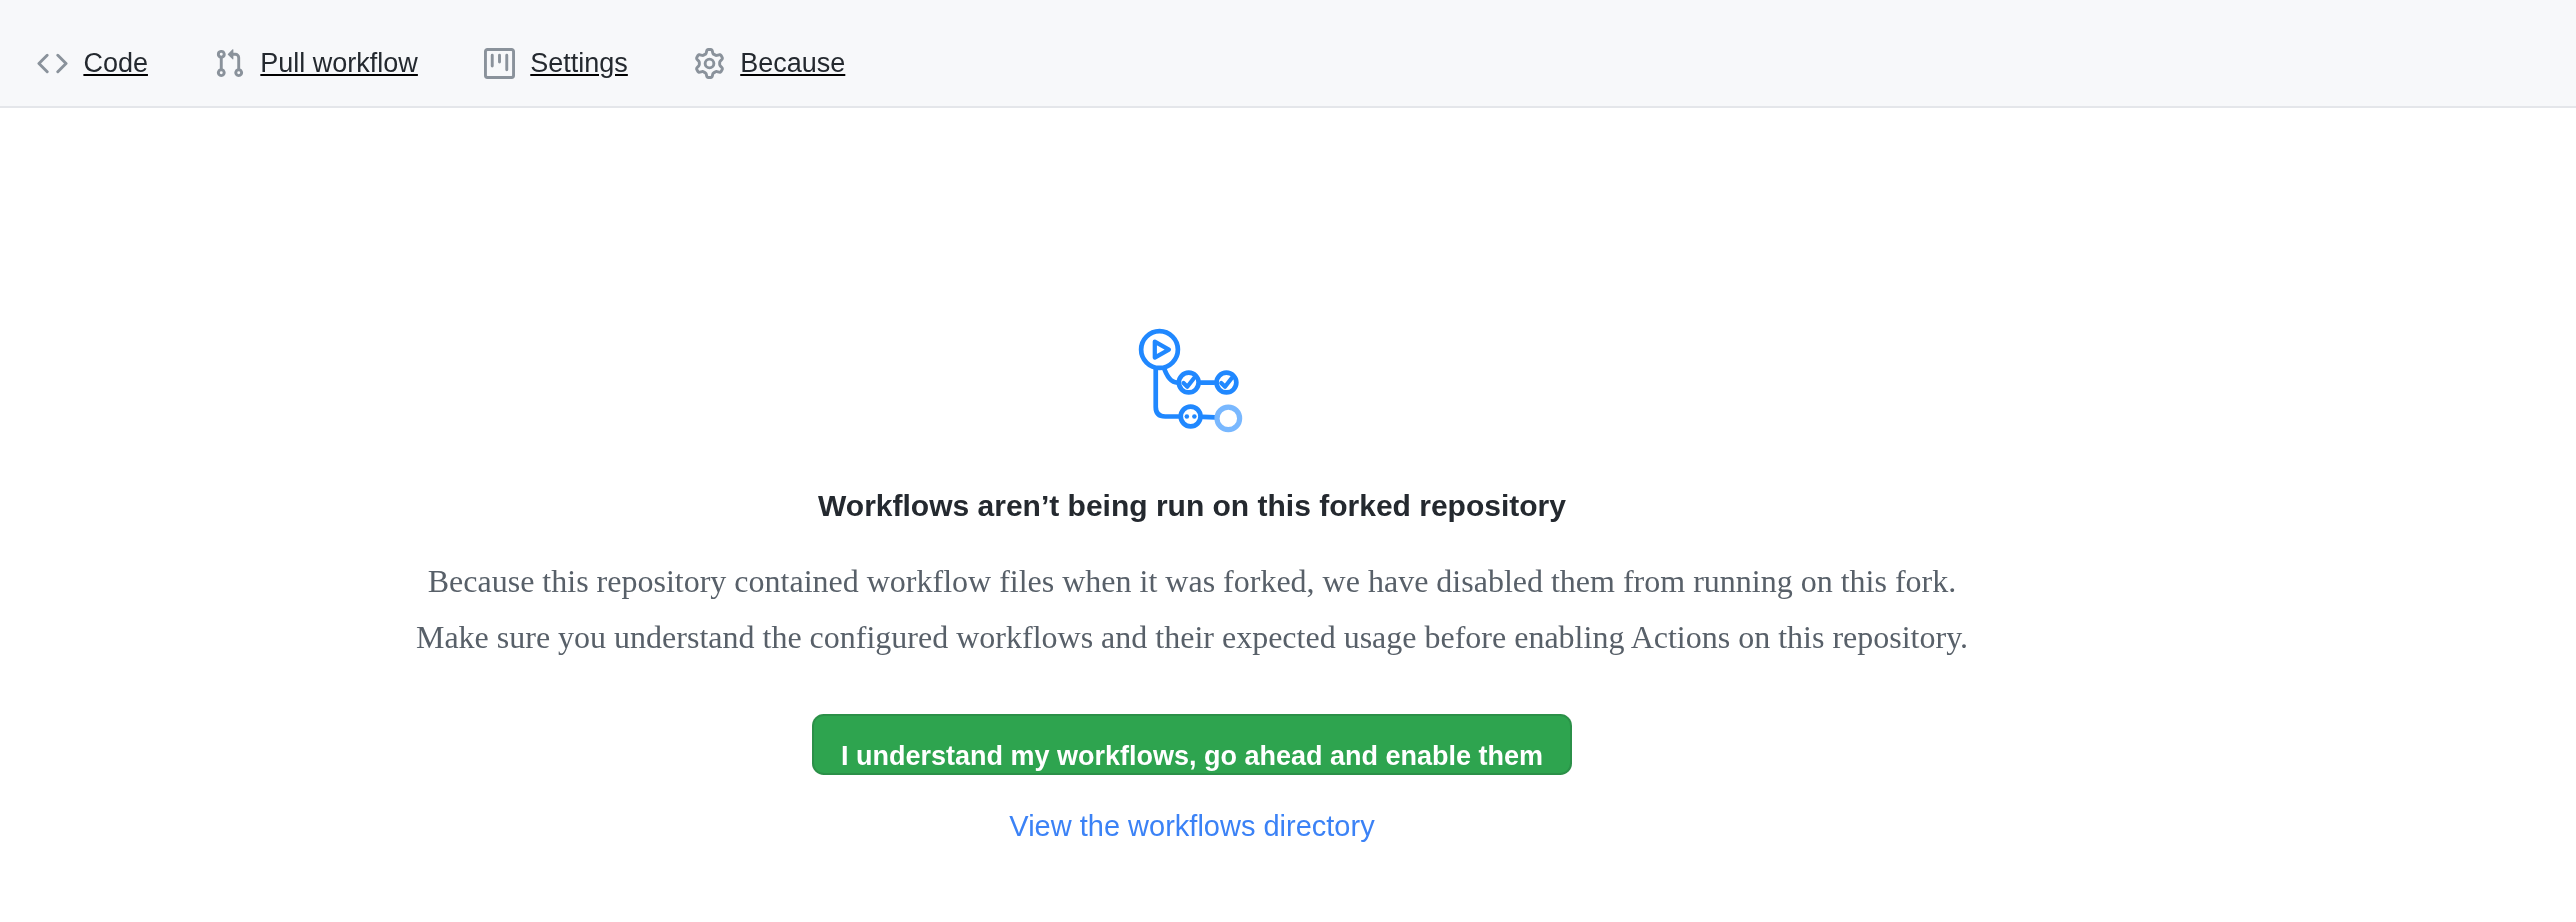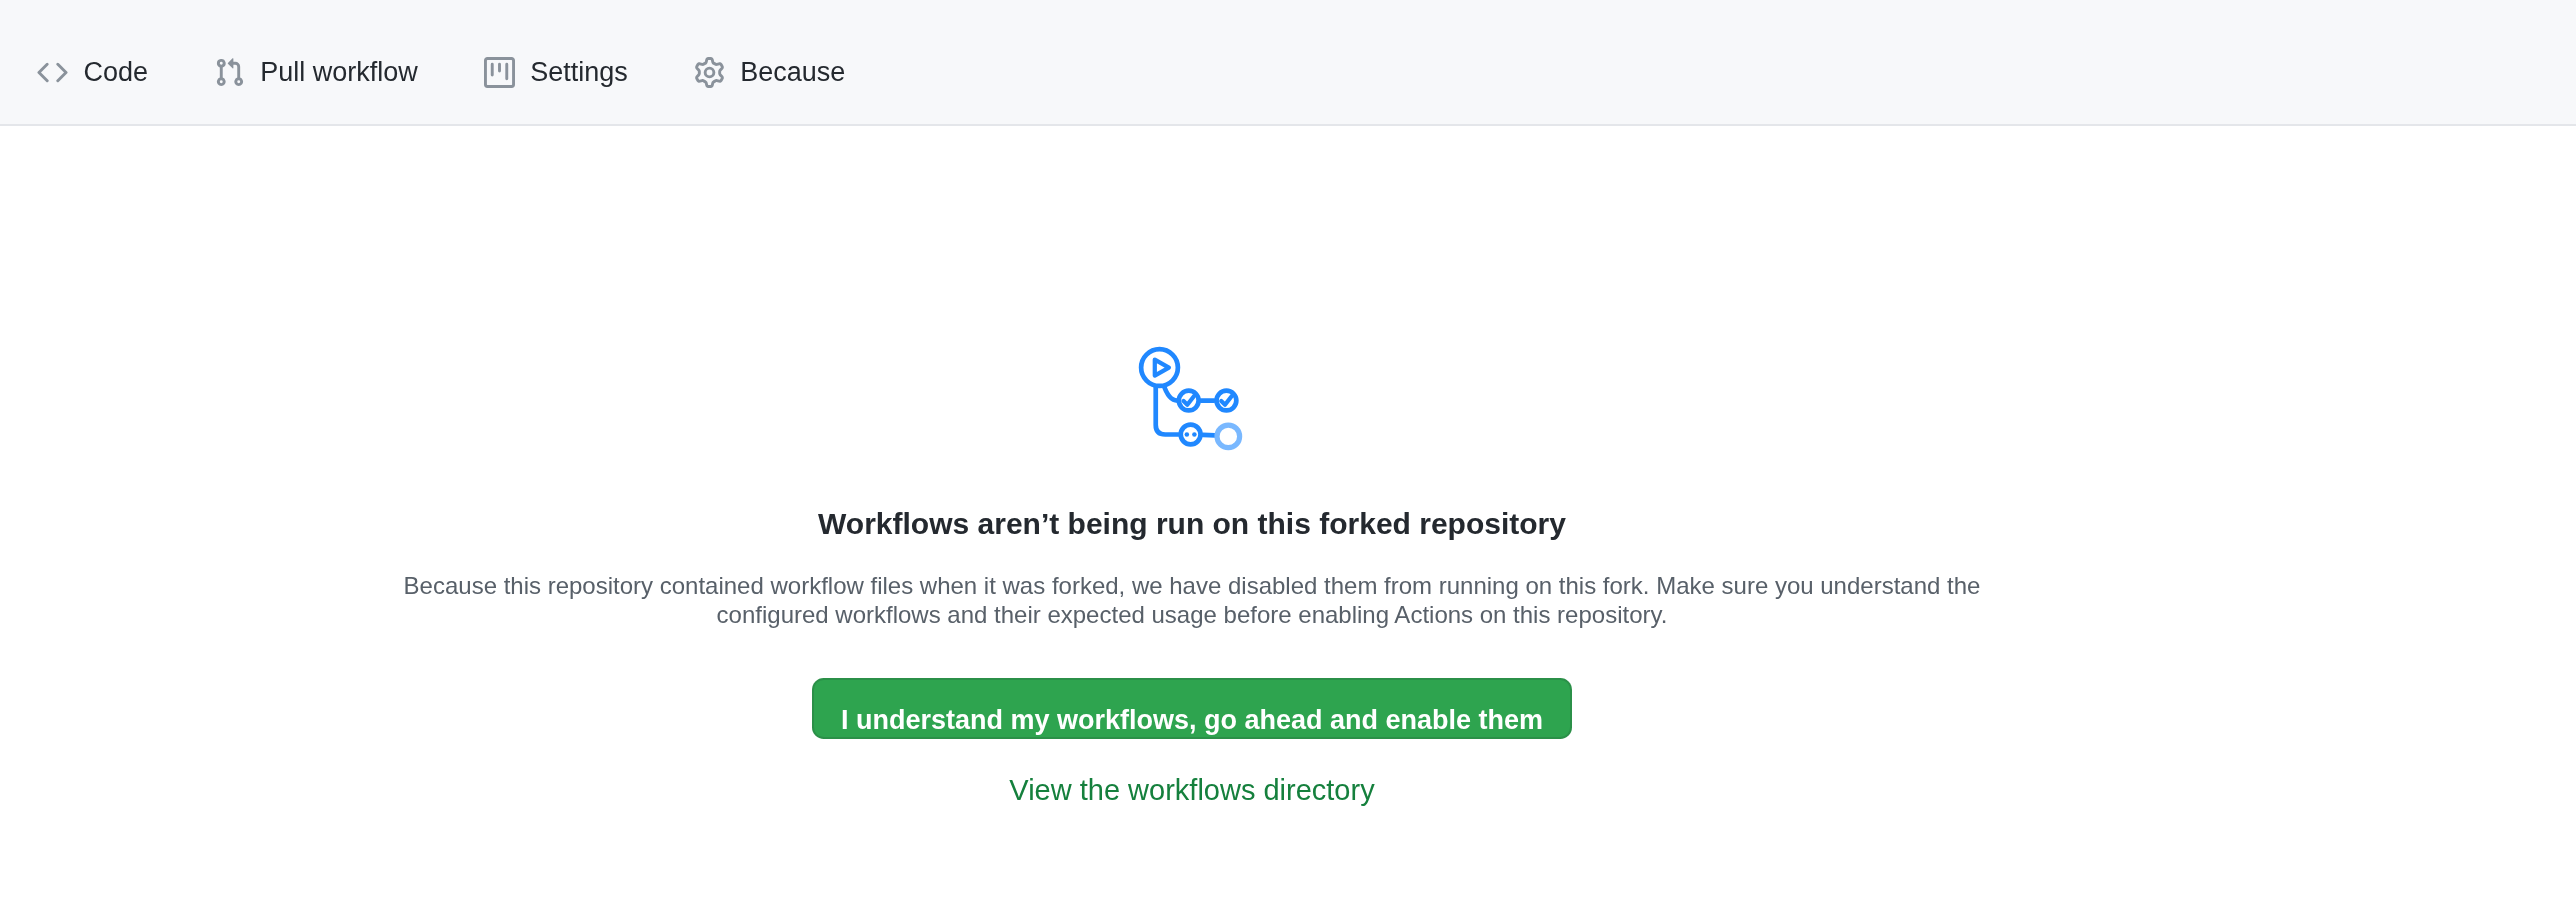--- a/index.html
+++ b/index.html
@@ -6,26 +6,27 @@
   html, body {
     width: 2576px; height: 923px;
     background: #ffffff;
     font-family: "Liberation Sans", sans-serif;
     overflow: hidden;
     -webkit-font-smoothing: antialiased;
   }
 
   
   .repo-nav {
-    width: 100%; height: 126px;
+    width: 100%; height: 108px;
     background: #f7f8fa;
     border-bottom: 2px solid #e4e6ea;
     display: flex;
     align-items: stretch;
     padding-left: 7.8px;
+    text-decoration: underline;
   }
   .tab {
     position: relative;
     display: flex;
     align-items: center;
     gap: 15.6px;
     padding: 21.5px 29px 0 29px;
     margin-right: 7.8px;
     text-decoration: none;
     cursor: pointer;
@@ -61,23 +62,24 @@
     margin-top: 37px;
     font-size: 30px;
     line-height: 55px;
     font-weight: 700;
     color: #24292f;
     letter-spacing: 0;
   }
   .blankslate p {
     margin: 19.5px auto 0 auto;
     max-width: 1595px;
-    font-size: 24px;
-    line-height: 29px;
+    font-size: 32px;
+    line-height: 56px;
     color: #586069;
+    font-family: Liberation Serif, serif;
   }
   .enable-btn {
     margin-top: 49px;
     display: inline-block;
     height: 61px;
     padding: 12px 27px;
     background: #2ea44f;
     border: 2px solid rgba(27, 31, 35, 0.15);
     border-radius: 11.7px;
     color: #ffffff;
@@ -86,21 +88,21 @@
     font-weight: 700;
     line-height: 57px;
     cursor: pointer;
     white-space: nowrap;
   }
   .dir-link {
     display: block;
     margin-top: 35px;
     font-size: 29px;
     line-height: 33px;
-    color: #15803d;
+    color: #3b82f6;
     text-decoration: none;
     cursor: pointer;
   }
   .wf-blue { stroke: #2088ff; }
   .wf-light { stroke: #79b8ff; }
 </style>
 </head>
 <body>
 
 <nav class="repo-nav">

